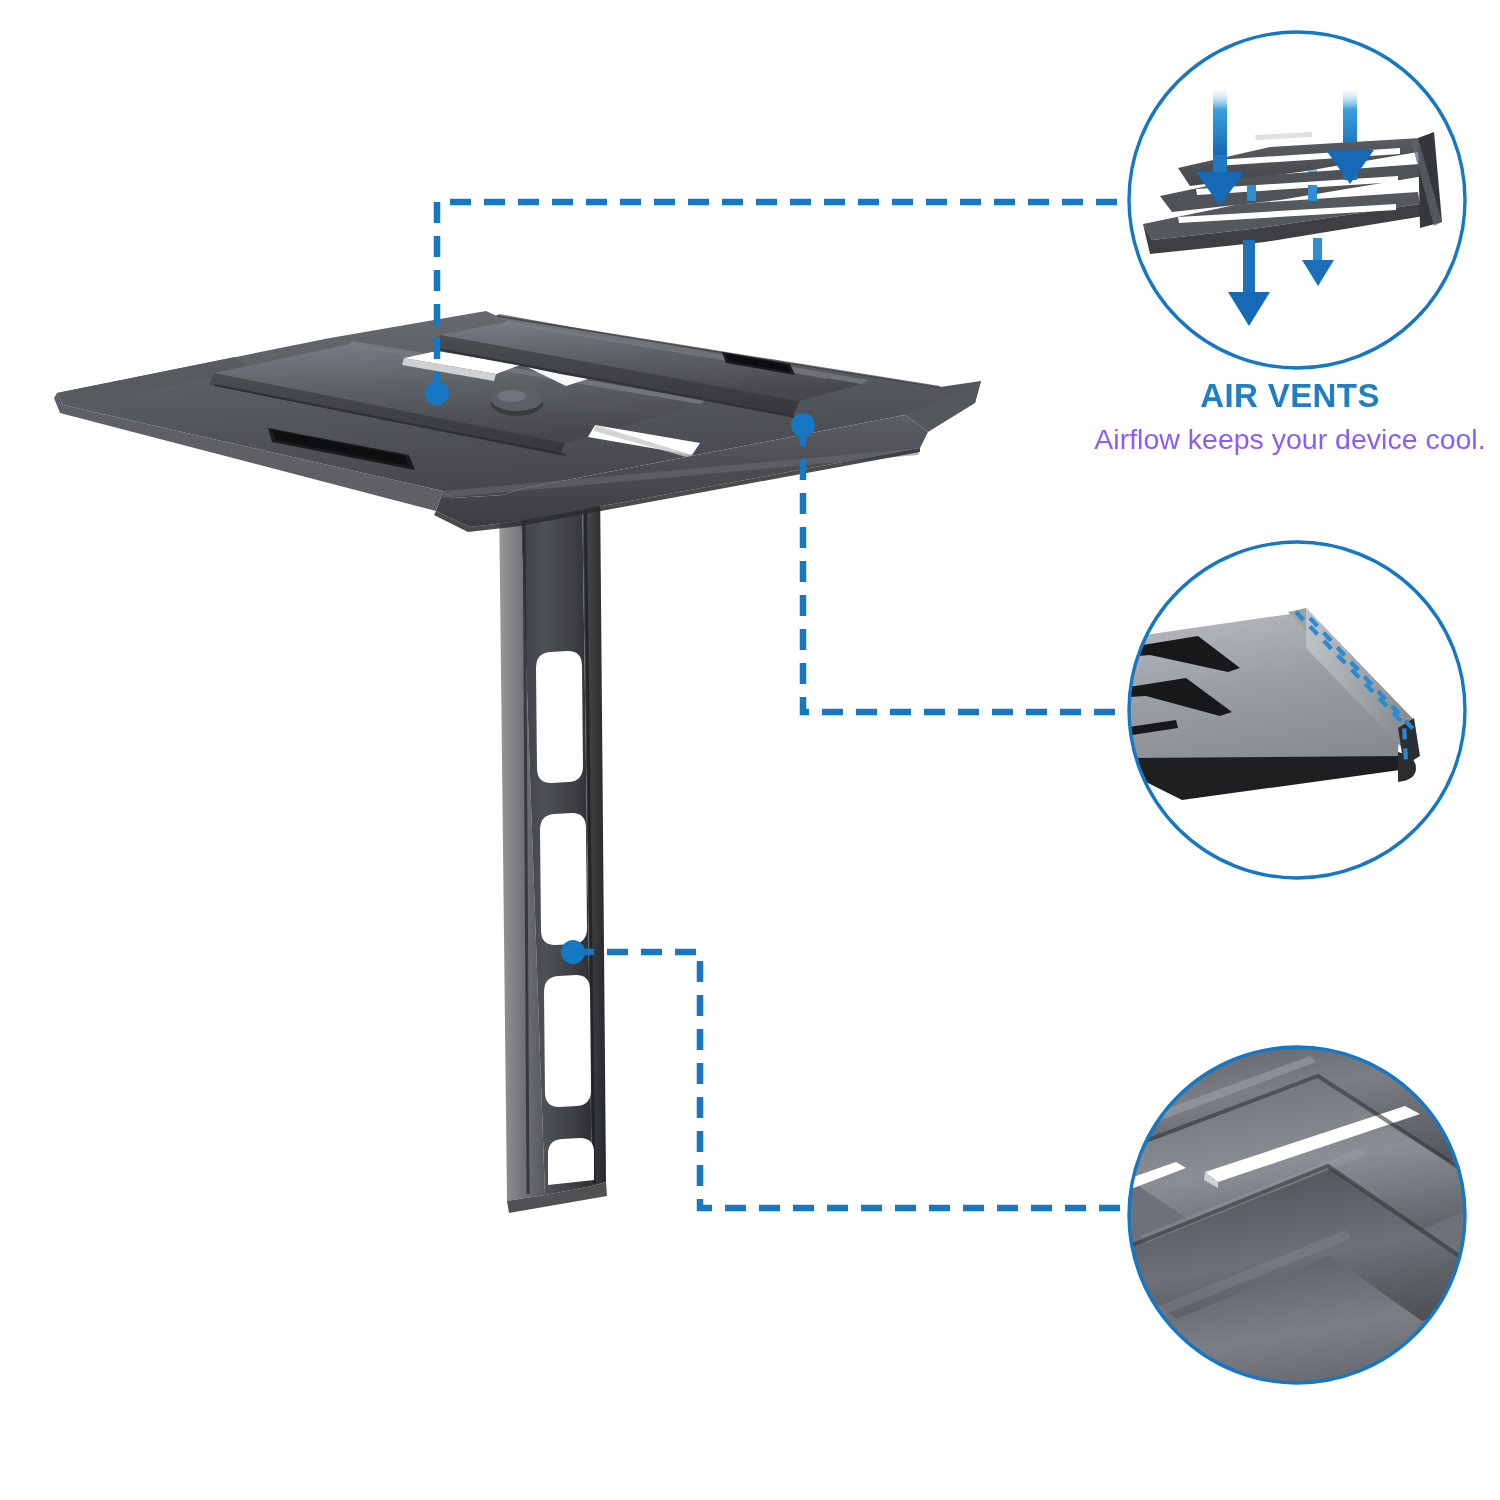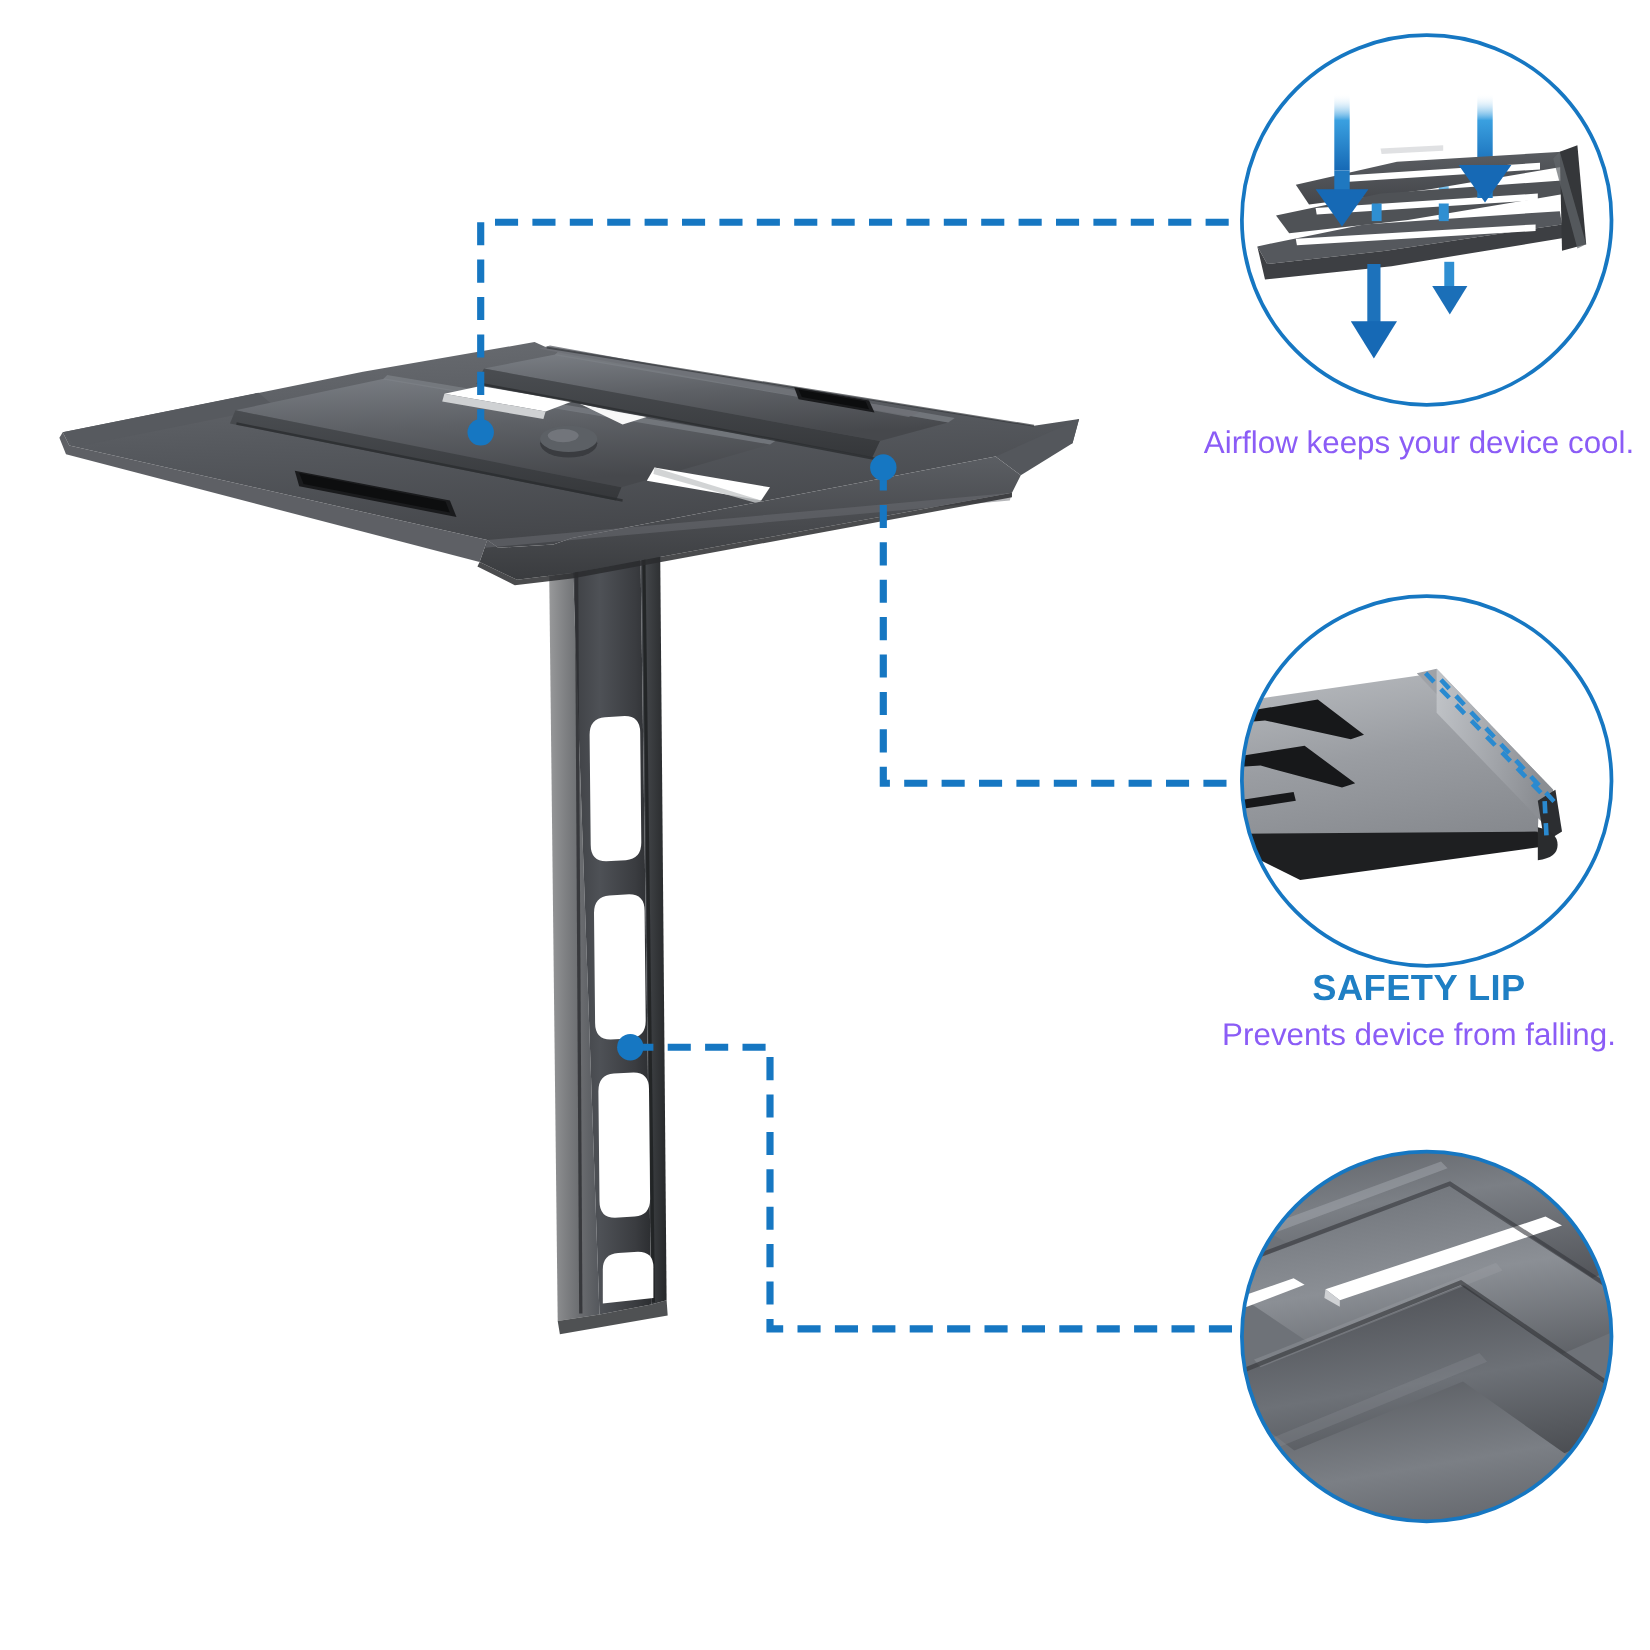--- a/index.html
+++ b/index.html
@@ -310,22 +310,19 @@
       <path d="M1125,1320 L1345,1230 L1352,1238 L1132,1328 Z" fill="#8a8e94" opacity="0.3"></path>
 
       <path d="M1100,1146 L1500,1128" stroke="#2c2e31" stroke-width="0" fill="none"></path>
       <path d="M1100,1158 L1318,1076 L1500,1194" stroke="#34363a" stroke-width="4" fill="none" opacity="0.6"></path>
       <path d="M1100,1258 L1328,1166 L1500,1284" stroke="#2e3033" stroke-width="4" fill="none" opacity="0.6"></path>
     </g>
     <circle class="ring" cx="1297" cy="1215" r="168"></circle>
   </svg>
 
   <div class="callout" id="callout-1">
+    <div class="title">AIR VENTS</div>
     <div class="sub">Airflow keeps your device cool.</div>
   </div>
 
-  <div class="callout" id="callout-2">
-    <div class="title">SAFETY LIP</div>
-    <div class="sub">Prevents device from falling.</div>
-  </div>
 
 
 </div>
 
 </body></html>

